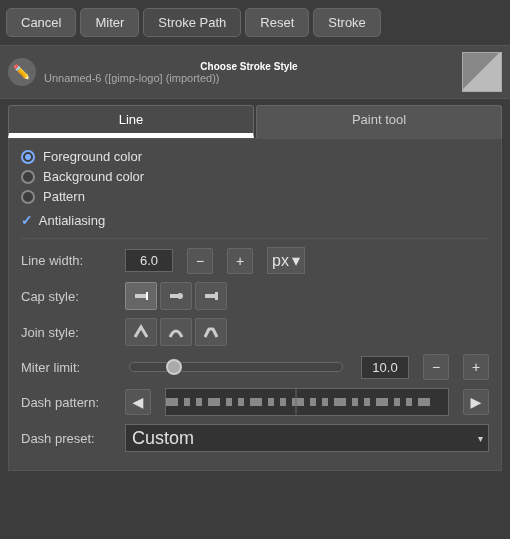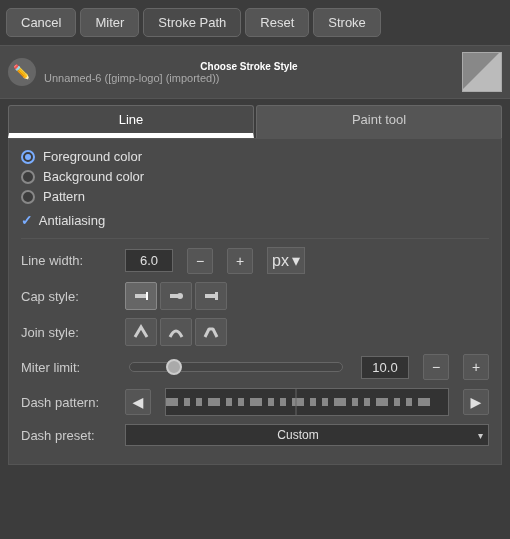--- a/index.html
+++ b/index.html
@@ -286,25 +286,24 @@
       flex: 1;
       position: relative;
       display: flex;
       align-items: center;
     }
     .select-wrapper select {
       width: 100%;
       background: #333;
       border: 1px solid #666;
       color: #e0e0e0;
-      font-size: 12px;
+      font-size: 18px;
       padding: 3px 24px 3px 6px;
       cursor: pointer;
       appearance: none;
-      text-align: center;
       -webkit-appearance: none;
     }
     .select-arrow {
       position: absolute;
       right: 6px;
       pointer-events: none;
       color: #ccc;
       font-size: 10px;
     }
 

